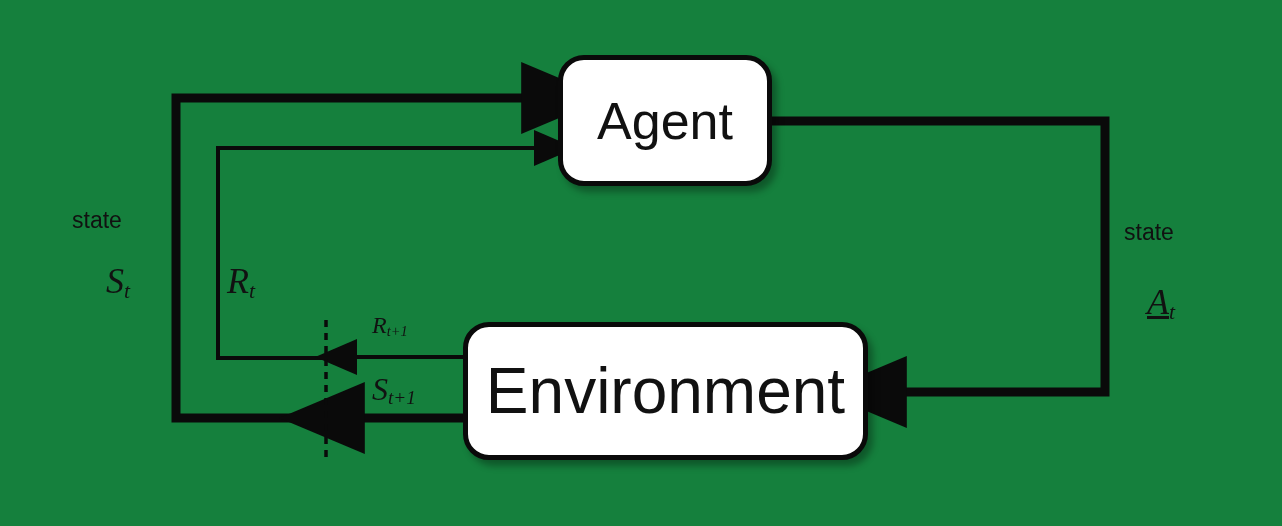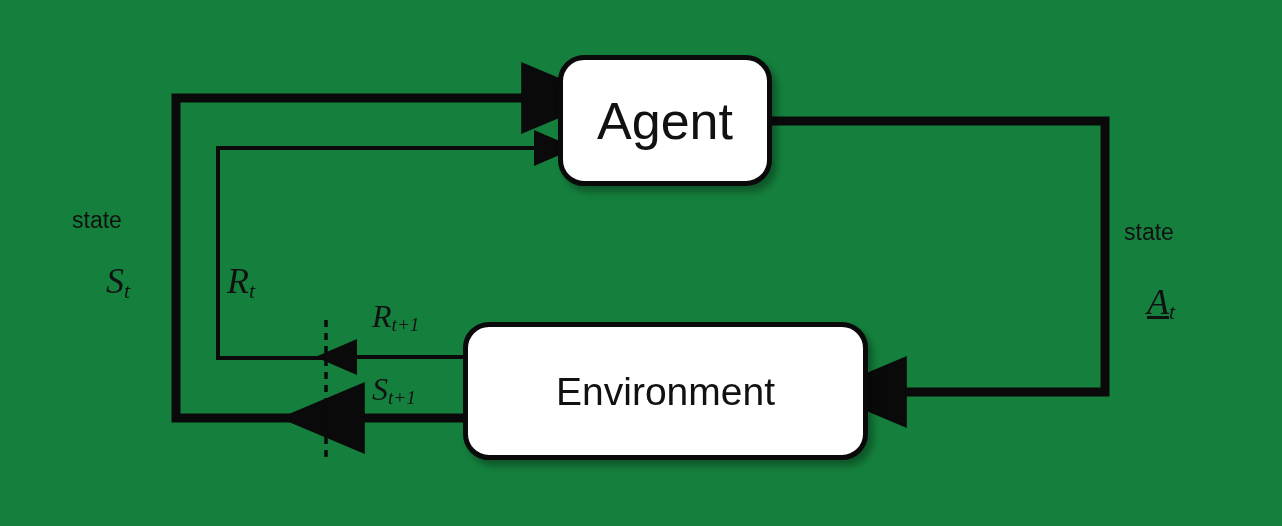--- a/index.html
+++ b/index.html
@@ -49,21 +49,21 @@
     width: 214px;
     height: 131px;
   }
   #agent-box .node-label { font-size: 52px; }
   #environment-box {
     left: 463px;
     top: 322px;
     width: 405px;
     height: 138px;
   }
-  #environment-box .node-label { font-size: 39px; }
+  #environment-box .node-label { font-size: 64px; }
 
   .signal-label {
     position: absolute;
     color: #111111;
     line-height: 1;
     white-space: nowrap;
   }
   .word {
     font-family: "Liberation Sans", sans-serif;
     font-size: 23px;
@@ -78,21 +78,21 @@
     font-style: italic;
     vertical-align: -0.22em;
   }
 
   #label-state-word  { left: 72px;  top: 209px; }
   #label-state-sym   { left: 106px; top: 263px; text-align: center; }
   #label-reward-word { left: 232px; top: 209px; }
   #label-reward-sym  { left: 227px; top: 263px; }
   #label-action-word { left: 1124px; top: 221px; }
   #label-action-sym  { left: 1147px; top: 284px; text-decoration: underline; }
-  #label-rt1 { left: 372px; top: 300px; font-size: 32px; }
+  #label-rt1 { left: 372px; top: 313px; font-size: 24px; }
   #label-st1 { left: 372px; top: 373px; font-size: 32px; }
 </style>
 </head>
 <body>
 
 <div id="diagram-root">
 
   <svg id="diagram-svg" viewBox="0 0 1282 526">
     <defs>
       <marker id="arrow-thick" markerWidth="10" markerHeight="8" refX="0.2" refY="4" orient="auto" markerUnits="strokeWidth">

